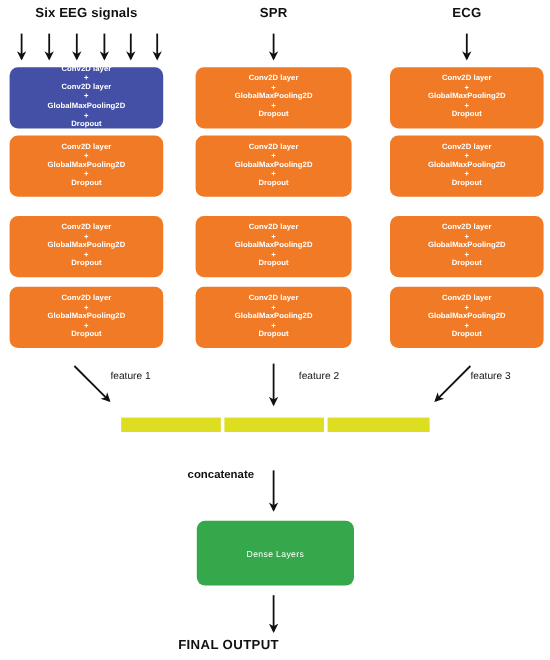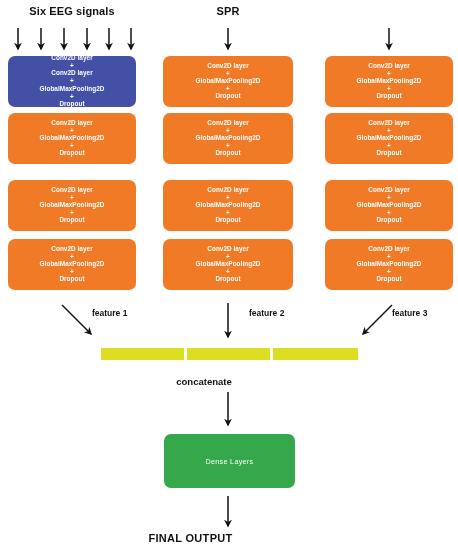--- a/index.html
+++ b/index.html
@@ -72,27 +72,26 @@
     position: absolute;
     top: 348px;
     height: 12px;
   }
   #ybar-1 { left: 101px; width: 83px; }
   #ybar-2 { left: 187px; width: 83px; }
   #ybar-3 { left: 273px; width: 85px; }
 
   .concat-label {
     position: absolute;
-    left: 0; top: 376px;
+    left: 0; top: 390px;
     width: 368px;
     text-align: center;
     font-size: 9.5px;
     font-weight: bold;
     color: #111111;
-    padding-left: 20px;
   }
 
   
   #dense-block {
     position: absolute;
     left: 164px;
     top: 434px;
     width: 131px;
     height: 54px;
     border-radius: 7px;
@@ -114,21 +113,21 @@
     font-size: 11px;
     font-weight: bold;
     color: #111111;
     letter-spacing: 0.3px;
   }
 
   
   .feature-label {
     position: absolute;
     font-size: 8.5px;
-    font-weight: bold;
+    font-weight: normal;
     color: #111111;
     white-space: nowrap;
   }
   #feature-1-label { left: 92px;  top: 308px; }
   #feature-2-label { left: 236px; top: 308px; padding-left: 13px; }
   #feature-3-label { left: 392px; top: 308px; }
 
   svg.overlay {
     position: absolute;
     left: 0; top: 0;
@@ -137,20 +136,21 @@
     pointer-events: none;
   }
 </style>
 </head>
 <body>
 
 <div class="canvas">
 
   <div class="col-title" id="title-spr">SPR</div>
   <div class="col-title" id="title-eeg">Six EEG signals</div>
+  <div class="col-title" id="title-ecg">ECG</div>
 
   <svg class="overlay" viewBox="0 0 458 550">
     <defs>
       <marker id="ah" markerWidth="7" markerHeight="7" refX="4.2" refY="3" orient="auto">
         <path d="M0,0.4 L5.2,3 L0,5.6 L1.5,3 Z" fill="#111111"></path>
       </marker>
     </defs>
 
     <g stroke="#111111" stroke-width="1.5" fill="none" marker-end="url(#ah)">
 

